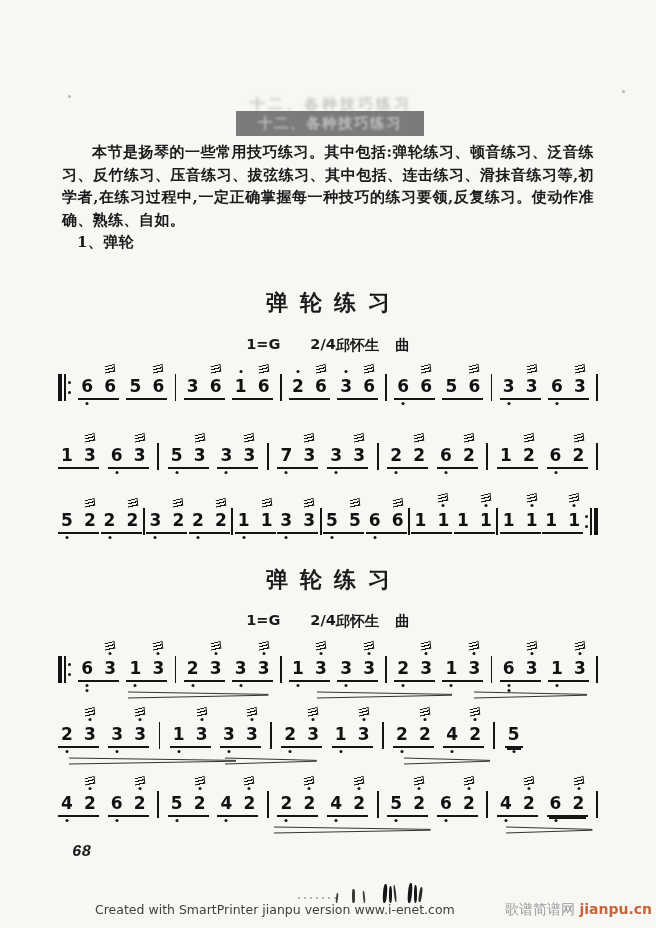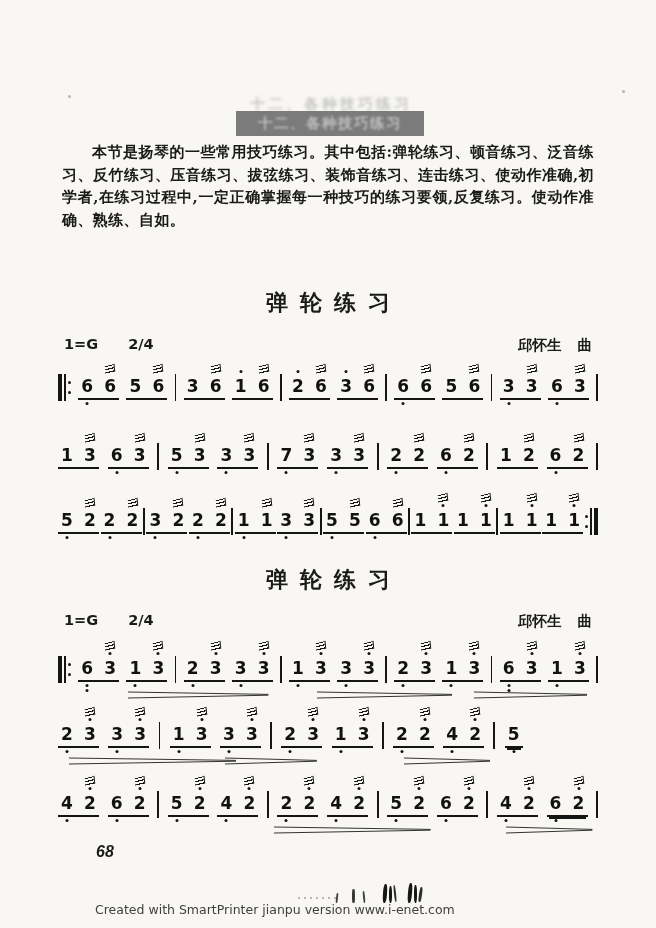--- a/index.html
+++ b/index.html
@@ -17,21 +17,21 @@
 
   
   .intro{position:absolute;top:141px;left:62px;width:532px;font-family:"DejaVu Serif","Liberation Serif",serif;
         font-size:15px;line-height:22.5px;font-weight:700;text-align:justify;letter-spacing:.4px;}
   .intro p{margin:0;}
   .ind2{text-indent:2em;} .ind1{text-indent:1em;}
 
   
   .stitle{position:absolute;left:0;width:100%;text-align:center;font-size:22px;font-weight:700;
         letter-spacing:12px;text-indent:12px;font-family:"DejaVu Sans",sans-serif;}
-  .meta{position:absolute;left:64px;width:528px;display:flex;justify-content:space-between;
+  .meta{position:absolute;left:64px;width:528px;display:flex;justify-content:center;
         font-size:14.5px;font-weight:700;}
   .meta .meter{margin-left:30px;}
   .meta .role{margin-left:16px;}
 
   
   .mlines{position:absolute;left:0;top:0;width:100%;height:100%;}
   .mline{position:absolute;left:58px;width:540px;height:56px;display:flex;
         justify-content:space-between;align-items:flex-start;}
   .mline.tall{height:64px;}
   .g{display:flex;gap:11px;padding:0 3px 2px;border-bottom:2px solid #151515;margin-top:18px;position:relative;}
@@ -49,22 +49,22 @@
   .rp{display:flex;gap:2.5px;align-items:center;height:27px;margin-top:16px;}
   .rp .thick{width:3.5px;height:100%;background:#151515;}
   .rp .thin{width:1.5px;height:100%;background:#151515;}
   .rp .dts{display:flex;flex-direction:column;justify-content:center;gap:7px;height:100%;}
   .rp .dt{width:3px;height:3px;border-radius:50%;background:#151515;}
   .sp{width:66px;}
   .wg{position:absolute;bottom:5px;height:8px;}
   .wg svg{display:block;width:100%;height:100%;}
 
   
-  .pageno{position:absolute;left:72px;top:843px;font-family:Liberation Sans, sans-serif;
-        font-style:italic;font-weight:700;font-size:16px;margin-left:24px;}
+  .pageno{position:absolute;left:72px;top:843px;font-family:Liberation Mono, monospace;
+        font-style:italic;font-weight:700;font-size:16px;}
   .footer-left{position:absolute;left:95px;top:902px;font-size:12.5px;color:#3f3f3f;}
   .watermark{position:absolute;left:505px;top:901px;font-size:14px;}
   .watermark .site{color:#999a9c;}
   .watermark .url{font-weight:700;}
 
   
   .mk{position:absolute;background:#161616;border-radius:40%;}
   .mk-dots{position:absolute;left:298px;top:897px;width:40px;height:2px;opacity:.4;
         background:repeating-linear-gradient(90deg,#555 0 2px,transparent 2px 6px);}
 </style>
@@ -75,21 +75,22 @@
 
   <div class="speck" style="left:68px;top:95px;"></div>
   <div class="speck" style="left:622px;top:90px;"></div>
 
   <div class="chapter-ghost">十二、各种技巧练习</div>
   <div class="chapter-band">
     <span class="t">十二、各种技巧练习</span>
   </div>
 
   <div class="intro">
-    <p class="ind2">本节是扬琴的一些常用技巧练习。其中包括:弹轮练习、顿音练习、泛音练习、反竹练习、压音练习、拔弦练习、装饰音练习、连击练习、使动作准确,初学者,在练习过程中,一定正确掌握每一种技巧的练习要领,反复练习。使动作准确、熟练、自如。</p>
+    <p class="ind2">本节是扬琴的一些常用技巧练习。其中包括:弹轮练习、顿音练习、泛音练习、反竹练习、压音练习、拔弦练习、其中包括、连击练习、滑抹音练习等,初学者,在练习过程中,一定正确掌握每一种技巧的练习要领,反复练习。使动作准确、熟练、自如。</p>
+    <p class="ind1">1、弹轮</p>
   </div>
 
   <div class="stitle" style="top:288px;">弹轮练习</div>
   <div class="meta" style="top:336px;">
     <span>
       <span>1=G</span><span class="meter">2/4</span>
     </span>
     <span>
       <span>邱怀生</span><span class="role">曲</span>
     </span>
@@ -475,14 +476,18 @@
     <div class="mk" style="left:363px;top:891px;width:2px;height:12px;transform:rotate(-5deg);opacity:.8;"></div>
     <div class="mk" style="left:383px;top:884px;width:4px;height:19px;transform:rotate(4deg);"></div>
     <div class="mk" style="left:389px;top:886px;width:3px;height:17px;"></div>
     <div class="mk" style="left:394px;top:885px;width:2px;height:17px;transform:rotate(-6deg);opacity:.9;"></div>
     <div class="mk" style="left:408px;top:883px;width:4px;height:20px;transform:rotate(5deg);"></div>
     <div class="mk" style="left:414px;top:885px;width:3px;height:18px;"></div>
     <div class="mk" style="left:419px;top:887px;width:2.5px;height:15px;transform:rotate(8deg);opacity:.9;"></div>
   </div>
 
   <div class="footer-left">Created with SmartPrinter jianpu version www.i-enet.com</div>
+  <div class="watermark">
+    <span class="site">歌谱简谱网</span>
+    <span class="url" style="color: rgb(196, 101, 59);">jianpu.cn</span>
+  </div>
 
 </div>
 
 </body></html>

